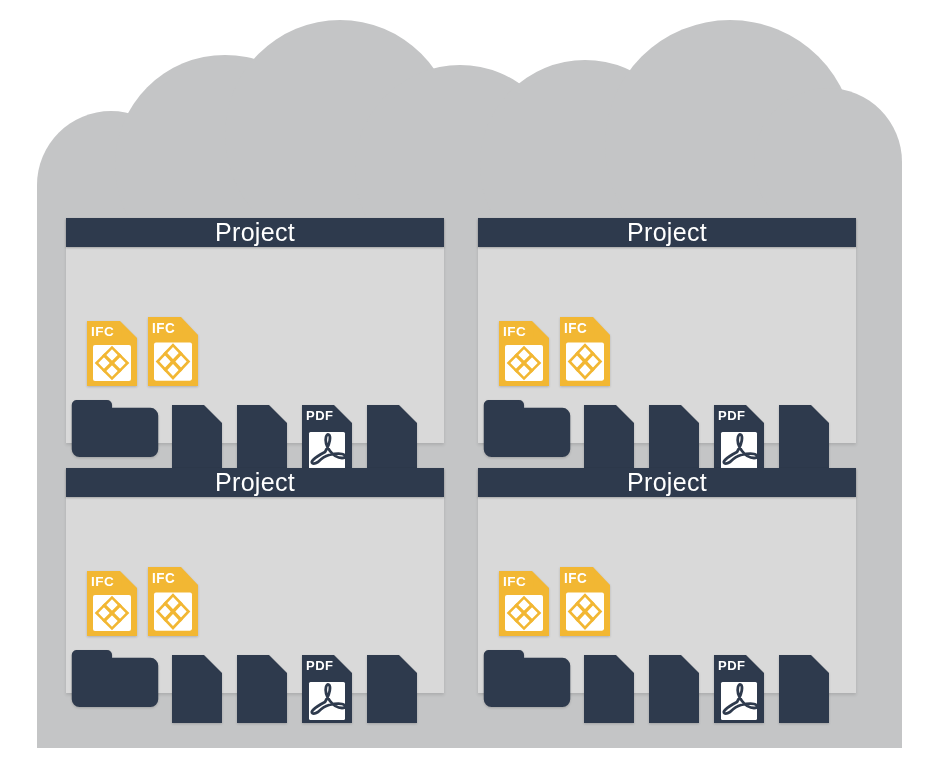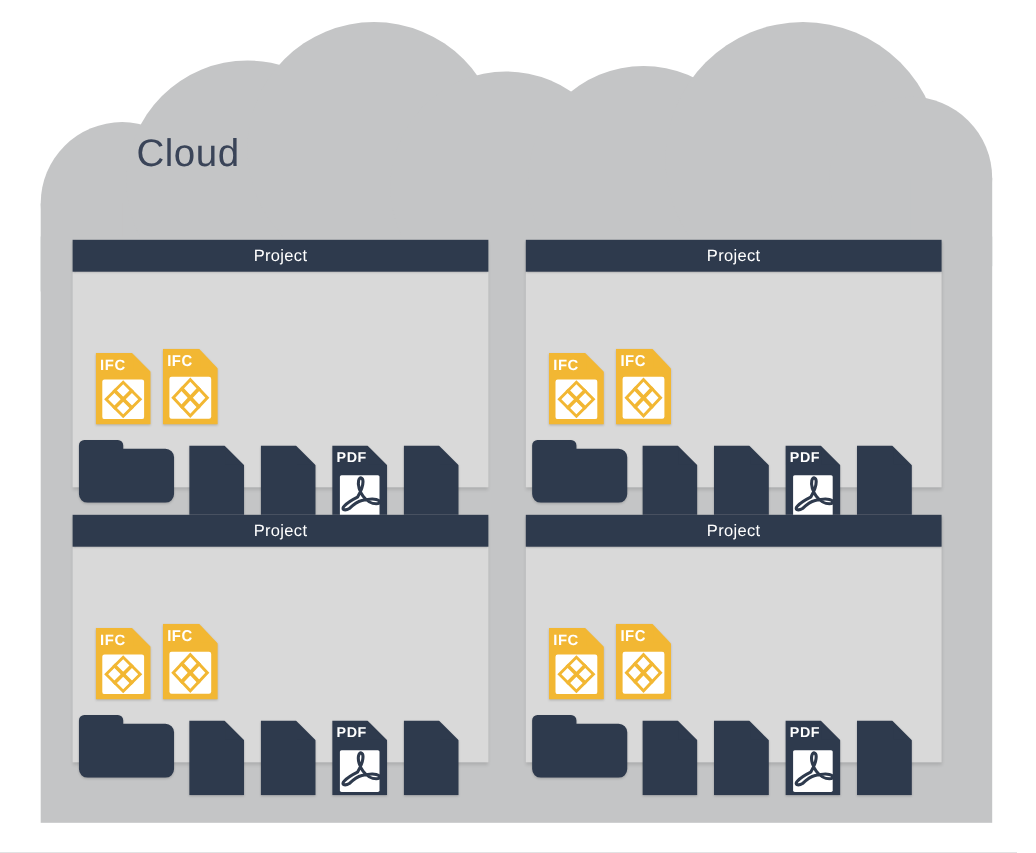--- a/index.html
+++ b/index.html
@@ -14,21 +14,21 @@
     font-size:35px;line-height:1.1;color:var(--title-text);
     letter-spacing:0.5px;
   }
   .panel{
     position:absolute;width:378px;height:225px;background:var(--panel-gray);
     box-shadow:0 2px 3px rgba(0,0,0,0.12);
   }
   .panel-header{
     height:29px;background:var(--navy);color:#ffffff;
     display:flex;align-items:center;justify-content:center;
-    font-size:15px;letter-spacing:0.3px;
+    font-size:25px;letter-spacing:0.3px;
     box-shadow:0 1px 2px rgba(0,0,0,0.25);
   }
   .panel-body{position:relative;height:196px;}
   .icon{position:absolute;line-height:0;margin-top:28px;}
   .icon svg{filter:drop-shadow(0 1px 1px rgba(0,0,0,0.18));}
 </style>
 </head>
 <body>
 
 <div class="stage">
@@ -41,21 +41,20 @@
       <circle cx="460" cy="170" r="105"></circle>
       <circle cx="585" cy="165" r="105"></circle>
       <circle cx="730" cy="145" r="125"></circle>
       <circle cx="828" cy="162" r="74"></circle>
       <rect x="37" y="185" width="74" height="80"></rect>
       <rect x="828" y="162" width="74" height="80"></rect>
       <rect x="37" y="215" width="865" height="533"></rect>
     </g>
   </svg>
 
-  <div class="cloud-title">Cloud</div>
 
   <div id="panels-root">
       <div class="panel" style="left: 66px; top: 218px;">
     <div class="panel-header">
       <span>Project</span>
     </div>
     <div class="panel-body">
           <div class="icon" style="left: 21px; top: 46px;"><svg width="50" height="65" viewBox="0 0 50 65" preserveAspectRatio="none">
       <path fill="var(--yellow)" d="M0 0 H33 L50 17 V65 H0 Z"></path>
       <path fill="var(--yellow)" d="M34.5 4 L34.5 16 L46.5 16 Z"></path>

